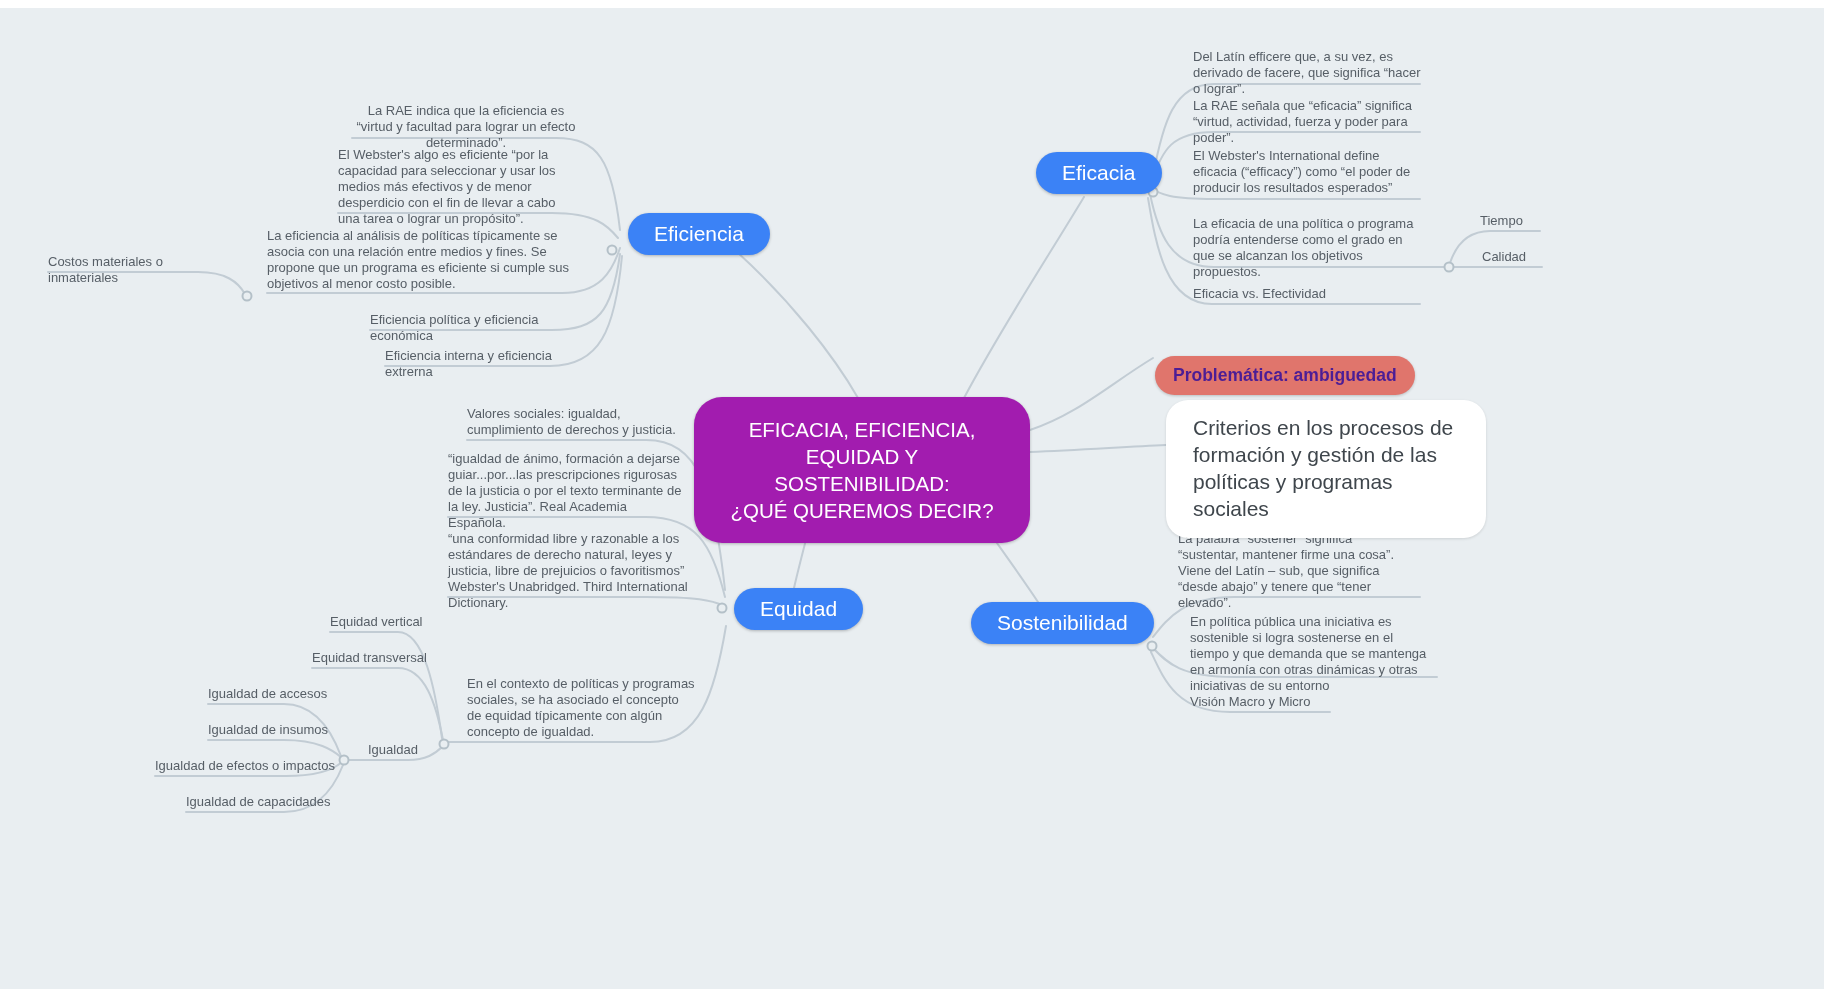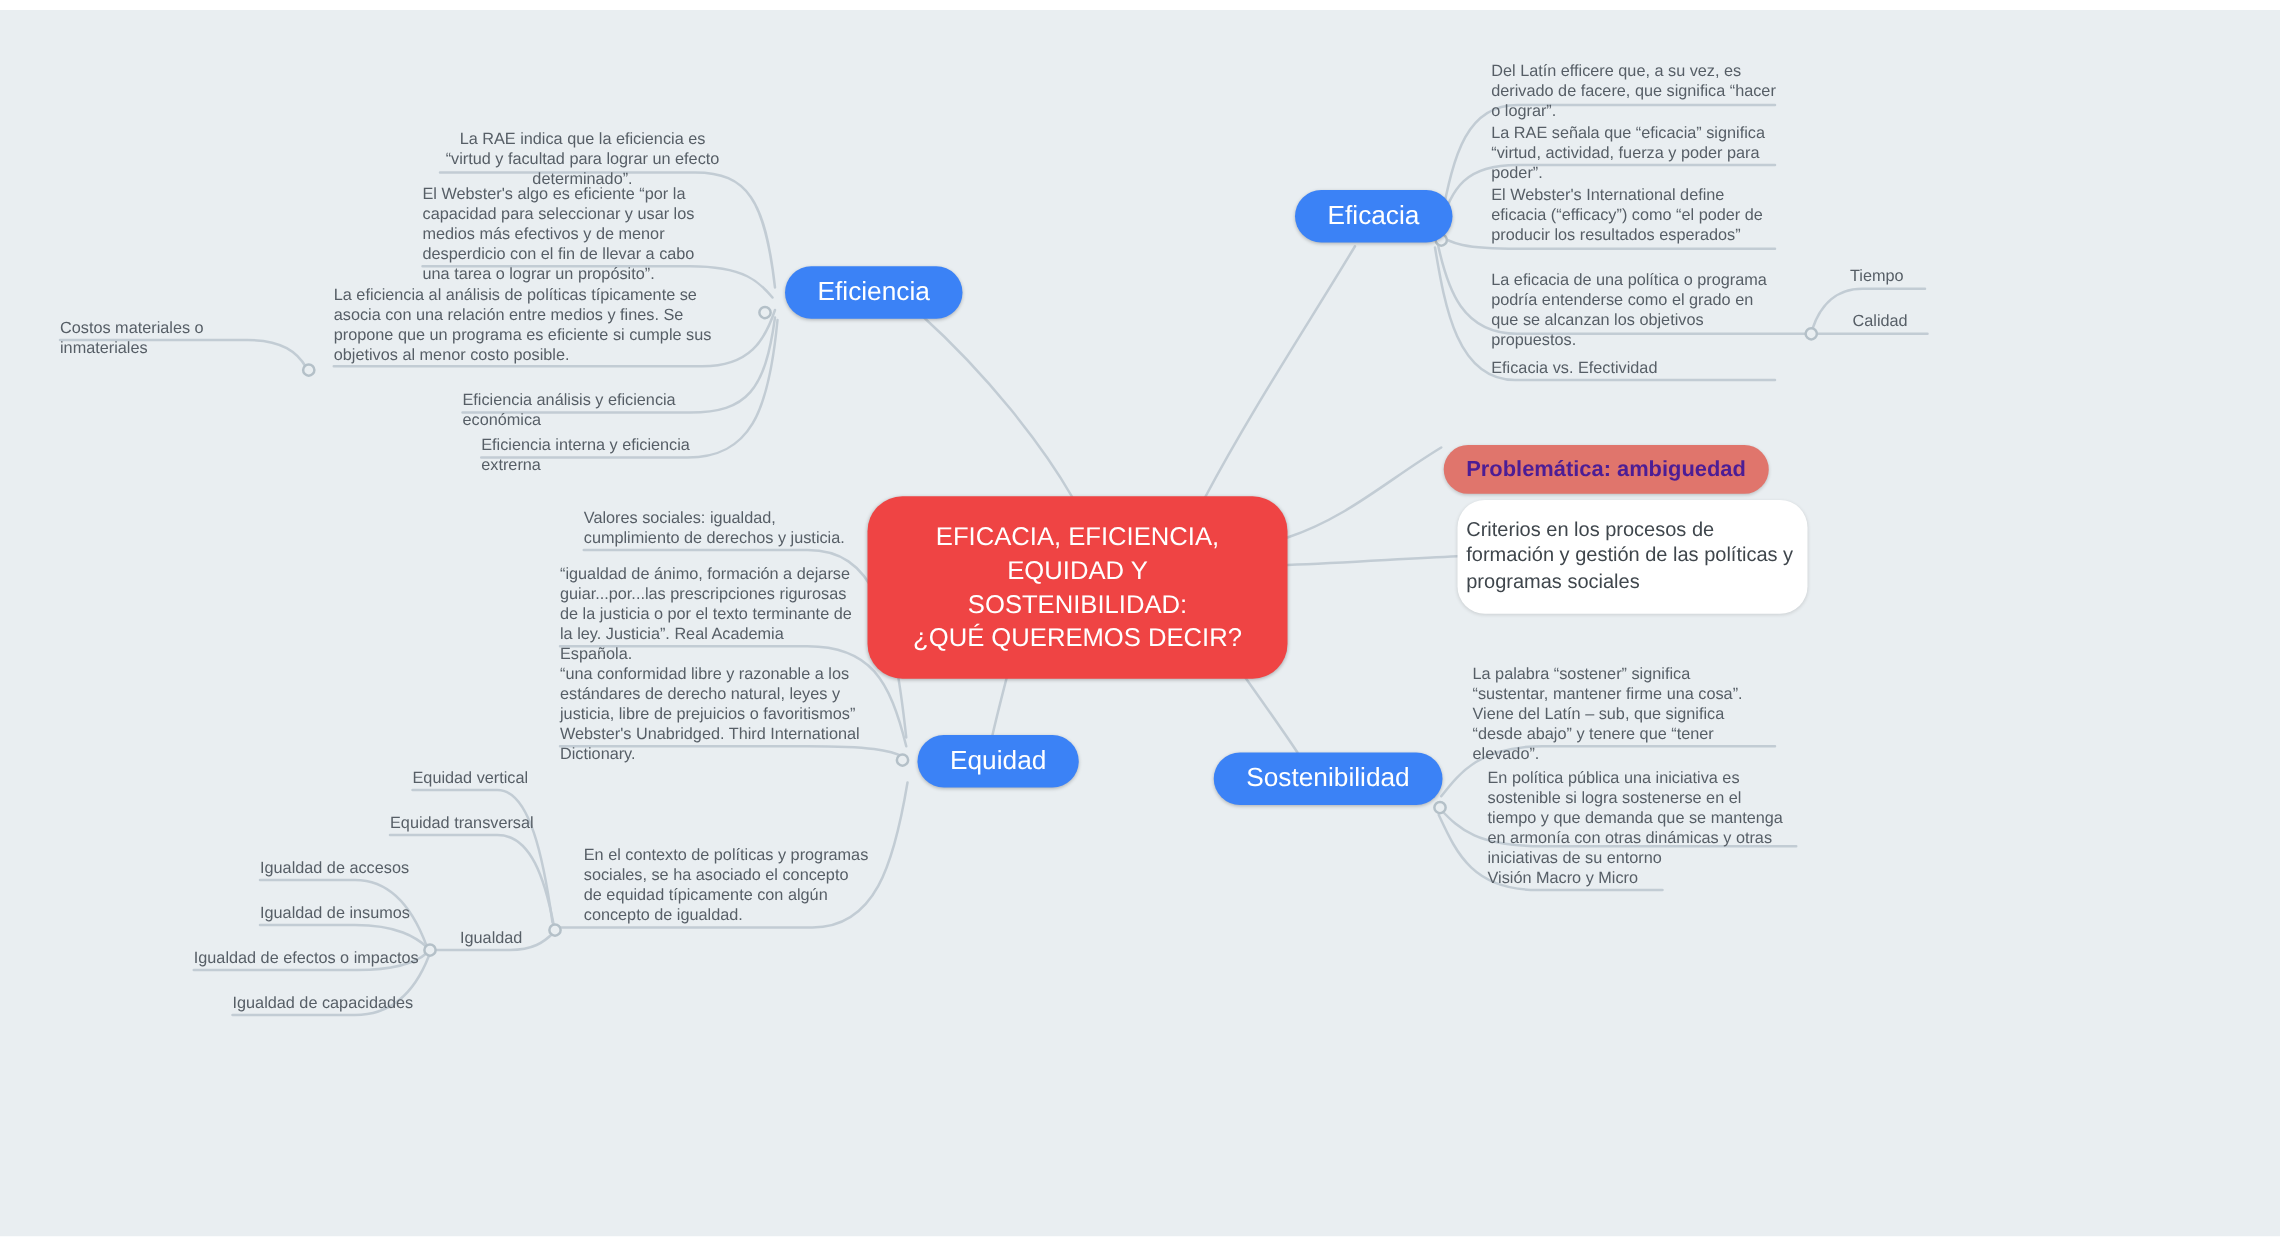--- a/index.html
+++ b/index.html
@@ -19,40 +19,40 @@
   .leaf.center{text-align:center;}
   .pill{
     position:absolute;z-index:3;
     background:#3b82f6;color:#ffffff;
     border-radius:26px;padding:9px 26px;
     font-size:21px;white-space:nowrap;
     box-shadow:0 1px 3px rgba(0,0,0,.25);
   }
   .central{
     position:absolute;z-index:3;
-    background:#ef4444;color:#ffffff;
+    background:#a21caf;color:#ffffff;
     border-radius:28px;padding:19px 22px;
     width:292px;text-align:center;
     font-size:20.5px;line-height:1.32;
     white-space:pre-line;
     box-shadow:0 1px 3px rgba(0,0,0,.25);
   }
   .alert-pill{
     position:absolute;z-index:3;
     background:#e0756c;color:#4c1d95;
     border-radius:22px;padding:9px 18px;
     font-size:17.5px;font-weight:bold;white-space:nowrap;
     box-shadow:0 1px 3px rgba(0,0,0,.2);
     margin-top:20px;
   }
   .card{
     position:absolute;z-index:3;
     background:#ffffff;color:#3f464c;
-    border-radius:22px;padding:15px 7px;
-    width:266px;font-size:16px;line-height:1.28;
+    border-radius:22px;padding:15px 27px;
+    width:266px;font-size:21px;line-height:1.28;
     box-shadow:0 1px 3px rgba(0,0,0,.12);
   }
 </style>
 </head>
 <body>
 
 <div id="edge-top" class="edge"></div>
 <div id="edge-bottom" class="edge"></div>
 
 <svg class="wires" width="1824" height="1001" viewBox="0 0 1824 1001" fill="none" stroke="#c2ccd4" stroke-width="2" stroke-linecap="round">
@@ -115,21 +115,21 @@
 <div class="pill" style="left:1036px;top:152px;">Eficacia</div>
 <div class="pill" style="left:734px;top:588px;">Equidad</div>
 <div class="pill" style="left:971px;top:602px;">Sostenibilidad</div>
 <div class="alert-pill" style="left:1155px;top:336px;">Problemática: ambiguedad</div>
 <div class="card" style="left:1166px;top:400px;">Criterios en los procesos de formación y gestión de las políticas y programas sociales</div>
 
 <div class="leaf center" style="left:352px;top:103px;width:228px;">La RAE indica que la eficiencia es  “virtud y facultad para lograr un efecto determinado”.</div>
 <div class="leaf" style="left:338px;top:147px;width:242px;">El Webster's algo es eficiente “por la capacidad para seleccionar y usar los medios más efectivos y de menor desperdicio con el fin de llevar a cabo una tarea o lograr un propósito”.</div>
 <div class="leaf" style="left:267px;top:228px;width:312px;">La eficiencia al análisis de políticas típicamente se asocia con una relación entre medios y fines. Se propone que un programa es eficiente si cumple sus objetivos al menor costo posible.</div>
 <div class="leaf" style="left:48px;top:254px;width:170px;">Costos materiales o inmateriales</div>
-<div class="leaf" style="left:370px;top:312px;width:215px;">Eficiencia análisis y eficiencia económica</div>
+<div class="leaf" style="left:370px;top:312px;width:215px;">Eficiencia política y eficiencia económica</div>
 <div class="leaf" style="left:385px;top:348px;width:200px;">Eficiencia interna y eficiencia extrerna</div>
 
 <div class="leaf" style="left:1193px;top:49px;width:232px;">Del Latín efficere que, a su vez, es derivado de facere, que significa “hacer o lograr”.</div>
 <div class="leaf" style="left:1193px;top:98px;width:232px;">La RAE señala que “eficacia” significa “virtud, actividad, fuerza y poder para poder”.</div>
 <div class="leaf" style="left:1193px;top:148px;width:232px;">El Webster's International define eficacia (“efficacy”) como “el poder de producir los resultados esperados”</div>
 <div class="leaf" style="left:1193px;top:216px;width:232px;">La eficacia de una política o programa podría entenderse como el grado en que se alcanzan los objetivos propuestos.</div>
 <div class="leaf" style="left:1480px;top:213px;width:60px;">Tiempo</div>
 <div class="leaf" style="left:1482px;top:249px;width:60px;">Calidad</div>
 <div class="leaf" style="left:1193px;top:286px;width:232px;">Eficacia vs. Efectividad</div>
 

